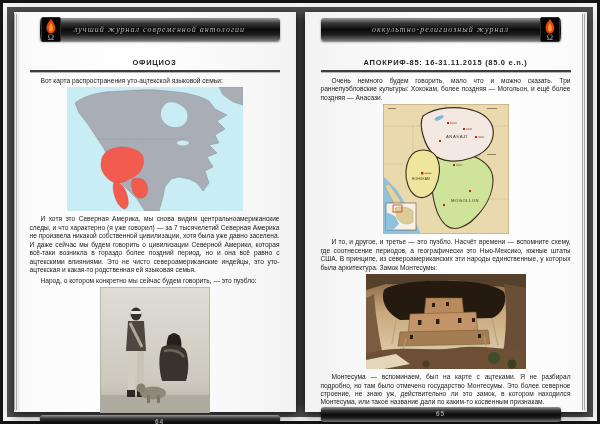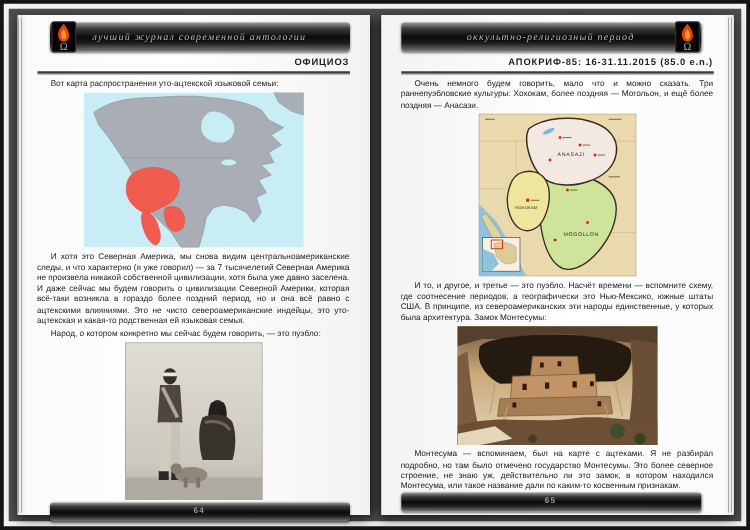--- a/index.html
+++ b/index.html
@@ -20,21 +20,21 @@
         background:linear-gradient(180deg,#9a9a9a 0%,#3a3a3a 22%,#0b0b0b 50%,#1d1d1d 72%,#777 100%);
         box-shadow:0 1px 2px rgba(0,0,0,.55);display:flex;align-items:center;justify-content:center;}
   .band.header.l{margin:0 0 2px 10px;}
   .band.header.r{margin:0 10px 2px 0;}
   .band-title{font:italic 8px/1 "Liberation Serif",serif;color:#b9b9b9;letter-spacing:1px;
         text-shadow:0 1px 1px #000;white-space:nowrap;text-align:right;}
   .logo{position:absolute;top:-1px;width:20px;height:25px;background:#050505;border:1px solid #2e2e2e;border-radius:2px;}
   .band.header.l .logo{left:1px;}
   .band.header.r .logo{right:1px;}
 
-  .subhead{margin-top:1px;text-align:right;font:bold 7.5px/12px "Liberation Sans",sans-serif;
+  .subhead{margin-top:14px;text-align:center;font:bold 7.5px/12px "Liberation Sans",sans-serif;
         color:#1f1f1f;letter-spacing:.7px;flex:0 0 auto;}
   .rule{height:2px;border-top:2px solid #3c3c3c;border-bottom:1px solid #b5b5b5;margin:1px 0 2px;flex:0 0 auto;}
 
   .para{font:6.6px/1.28 "Liberation Sans",sans-serif;color:#1b1b1b;text-align:justify;
         margin:2px 0 0;text-indent:11px;flex:0 0 auto;}
   .figure{flex:0 0 auto;display:flex;justify-content:center;margin:2px 0;}
   .figure svg{display:block;}
 
   .band.footer{height:15px;margin-top:auto;flex:0 0 auto;}
   .band.footer.l{margin-left:10px;}
@@ -140,21 +140,21 @@
       <div class="stack-edge"></div>
 
       <div class="band header r">
         <div class="logo">
           <svg width="18" height="23" viewBox="0 0 18 23">
             <path d="M9,1 C5.5,5 4,7.5 4.6,11 C5.1,14 7,15.5 9,15.5 C11,15.5 13,13.8 13.3,10.8 C13.6,7.5 11.5,4.5 9,1 Z" fill="#e8420e"></path>
             <path d="M9,5 C7.3,7.5 6.6,9 7,11 C7.3,12.8 8.2,13.6 9,13.6 C9.9,13.6 10.9,12.6 11,10.8 C11.1,8.8 10.2,7 9,5 Z" fill="#ff9a2a"></path>
             <text x="9" y="22" text-anchor="middle" font-size="8.5" fill="#a8a8a8" font-family="Liberation Serif, serif">Ω</text>
           </svg>
         </div>
-        <span class="band-title">оккультно-религиозный период</span>
+        <span class="band-title">оккультно-религиозный журнал</span>
       </div>
 
       <div class="subhead">АПОКРИФ-85: 16-31.11.2015 (85.0 e.n.)</div>
       <div class="rule"></div>
 
       <p class="para">Очень немного будем говорить, мало что и можно сказать. Три раннепуэбловские культуры: Хохокам, более поздняя — Могольон, и ещё более поздняя — Анасази.</p>
 
       <div class="figure">
         <svg width="126" height="130" viewBox="0 0 126 130">
           <rect width="126" height="130" fill="#ead9ad" stroke="#9a8a5a" stroke-width="0.8"></rect>

